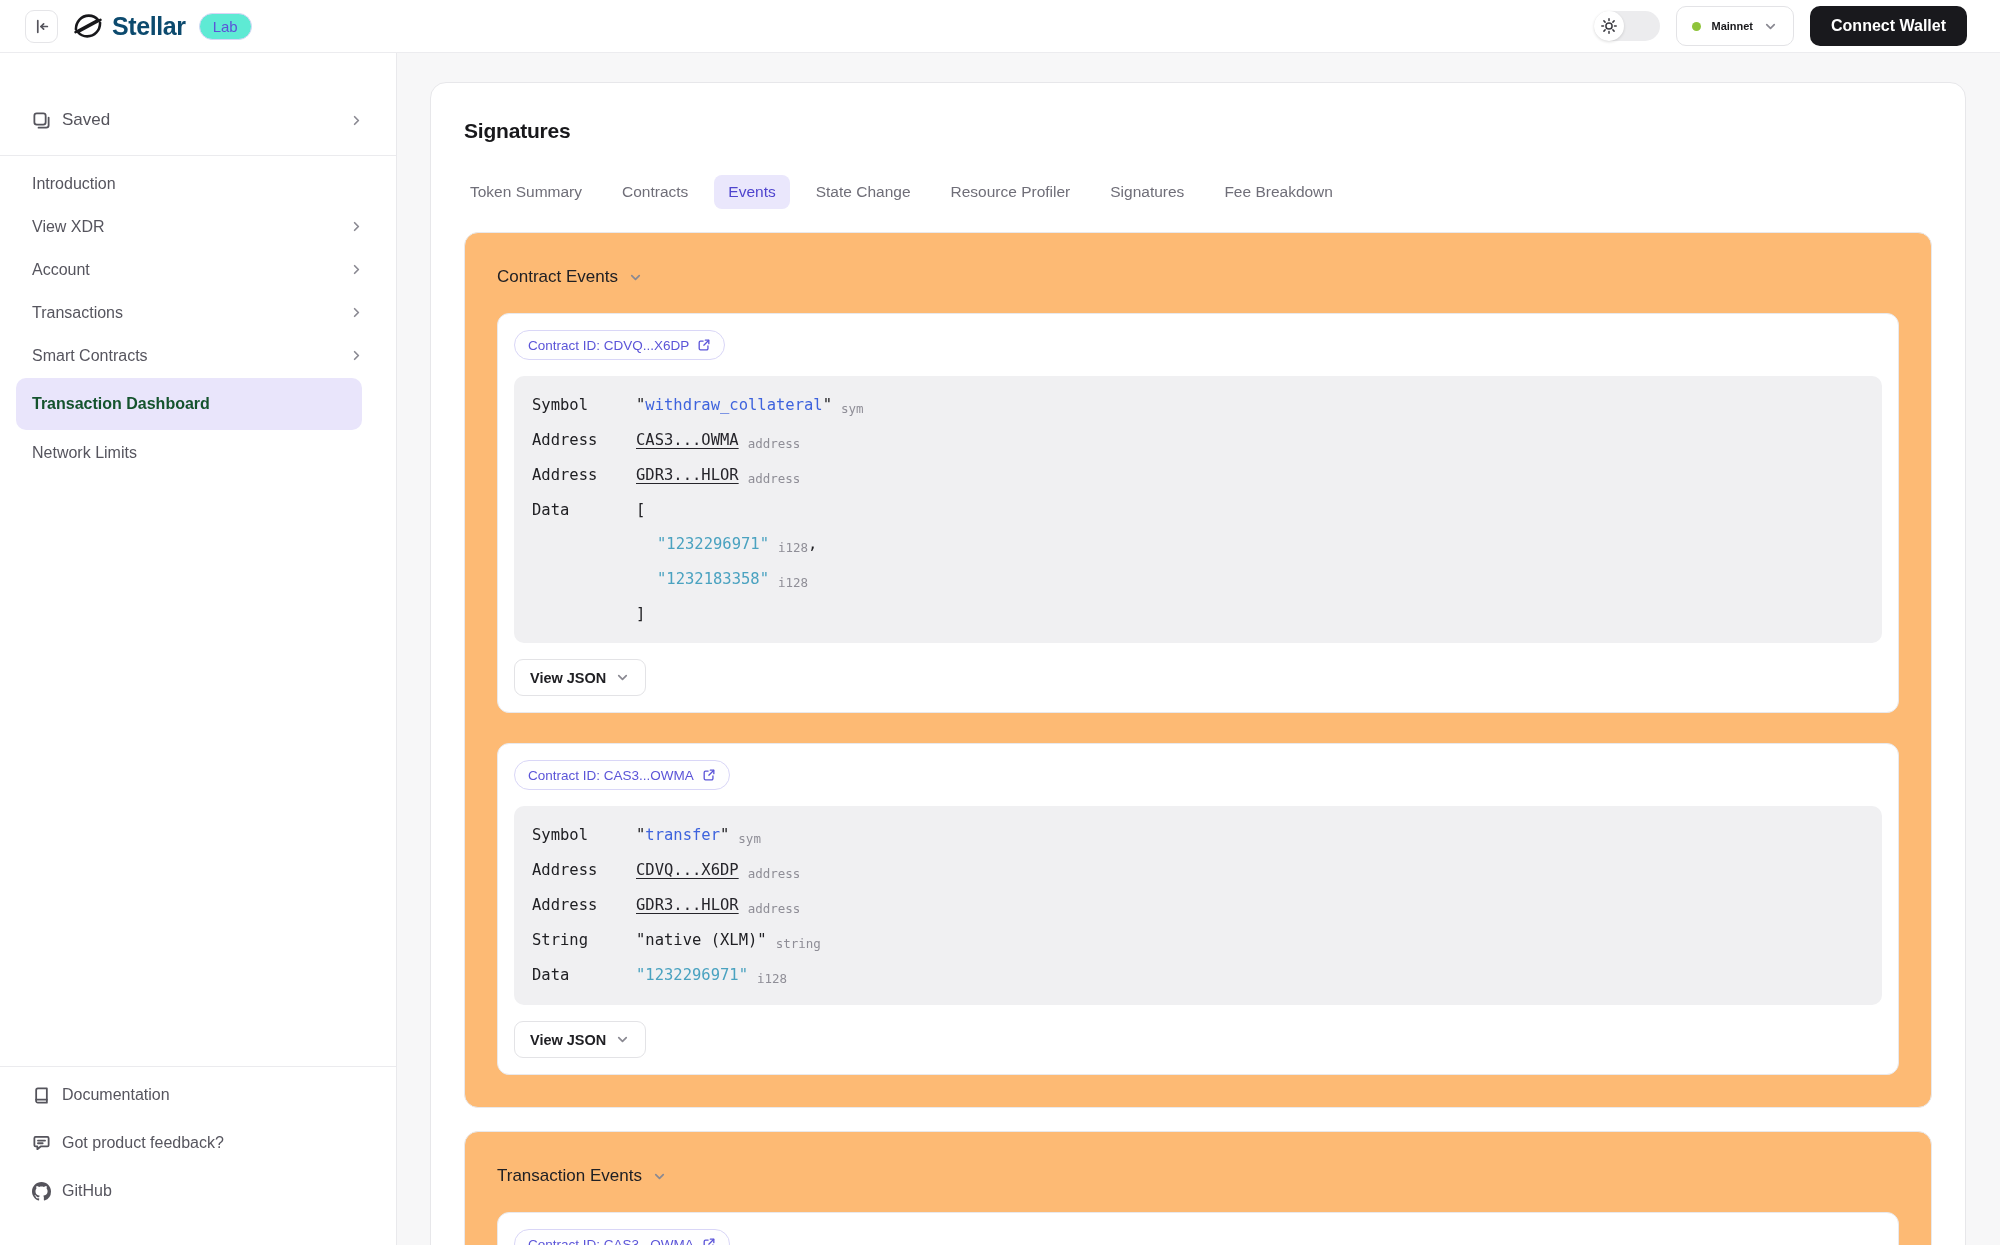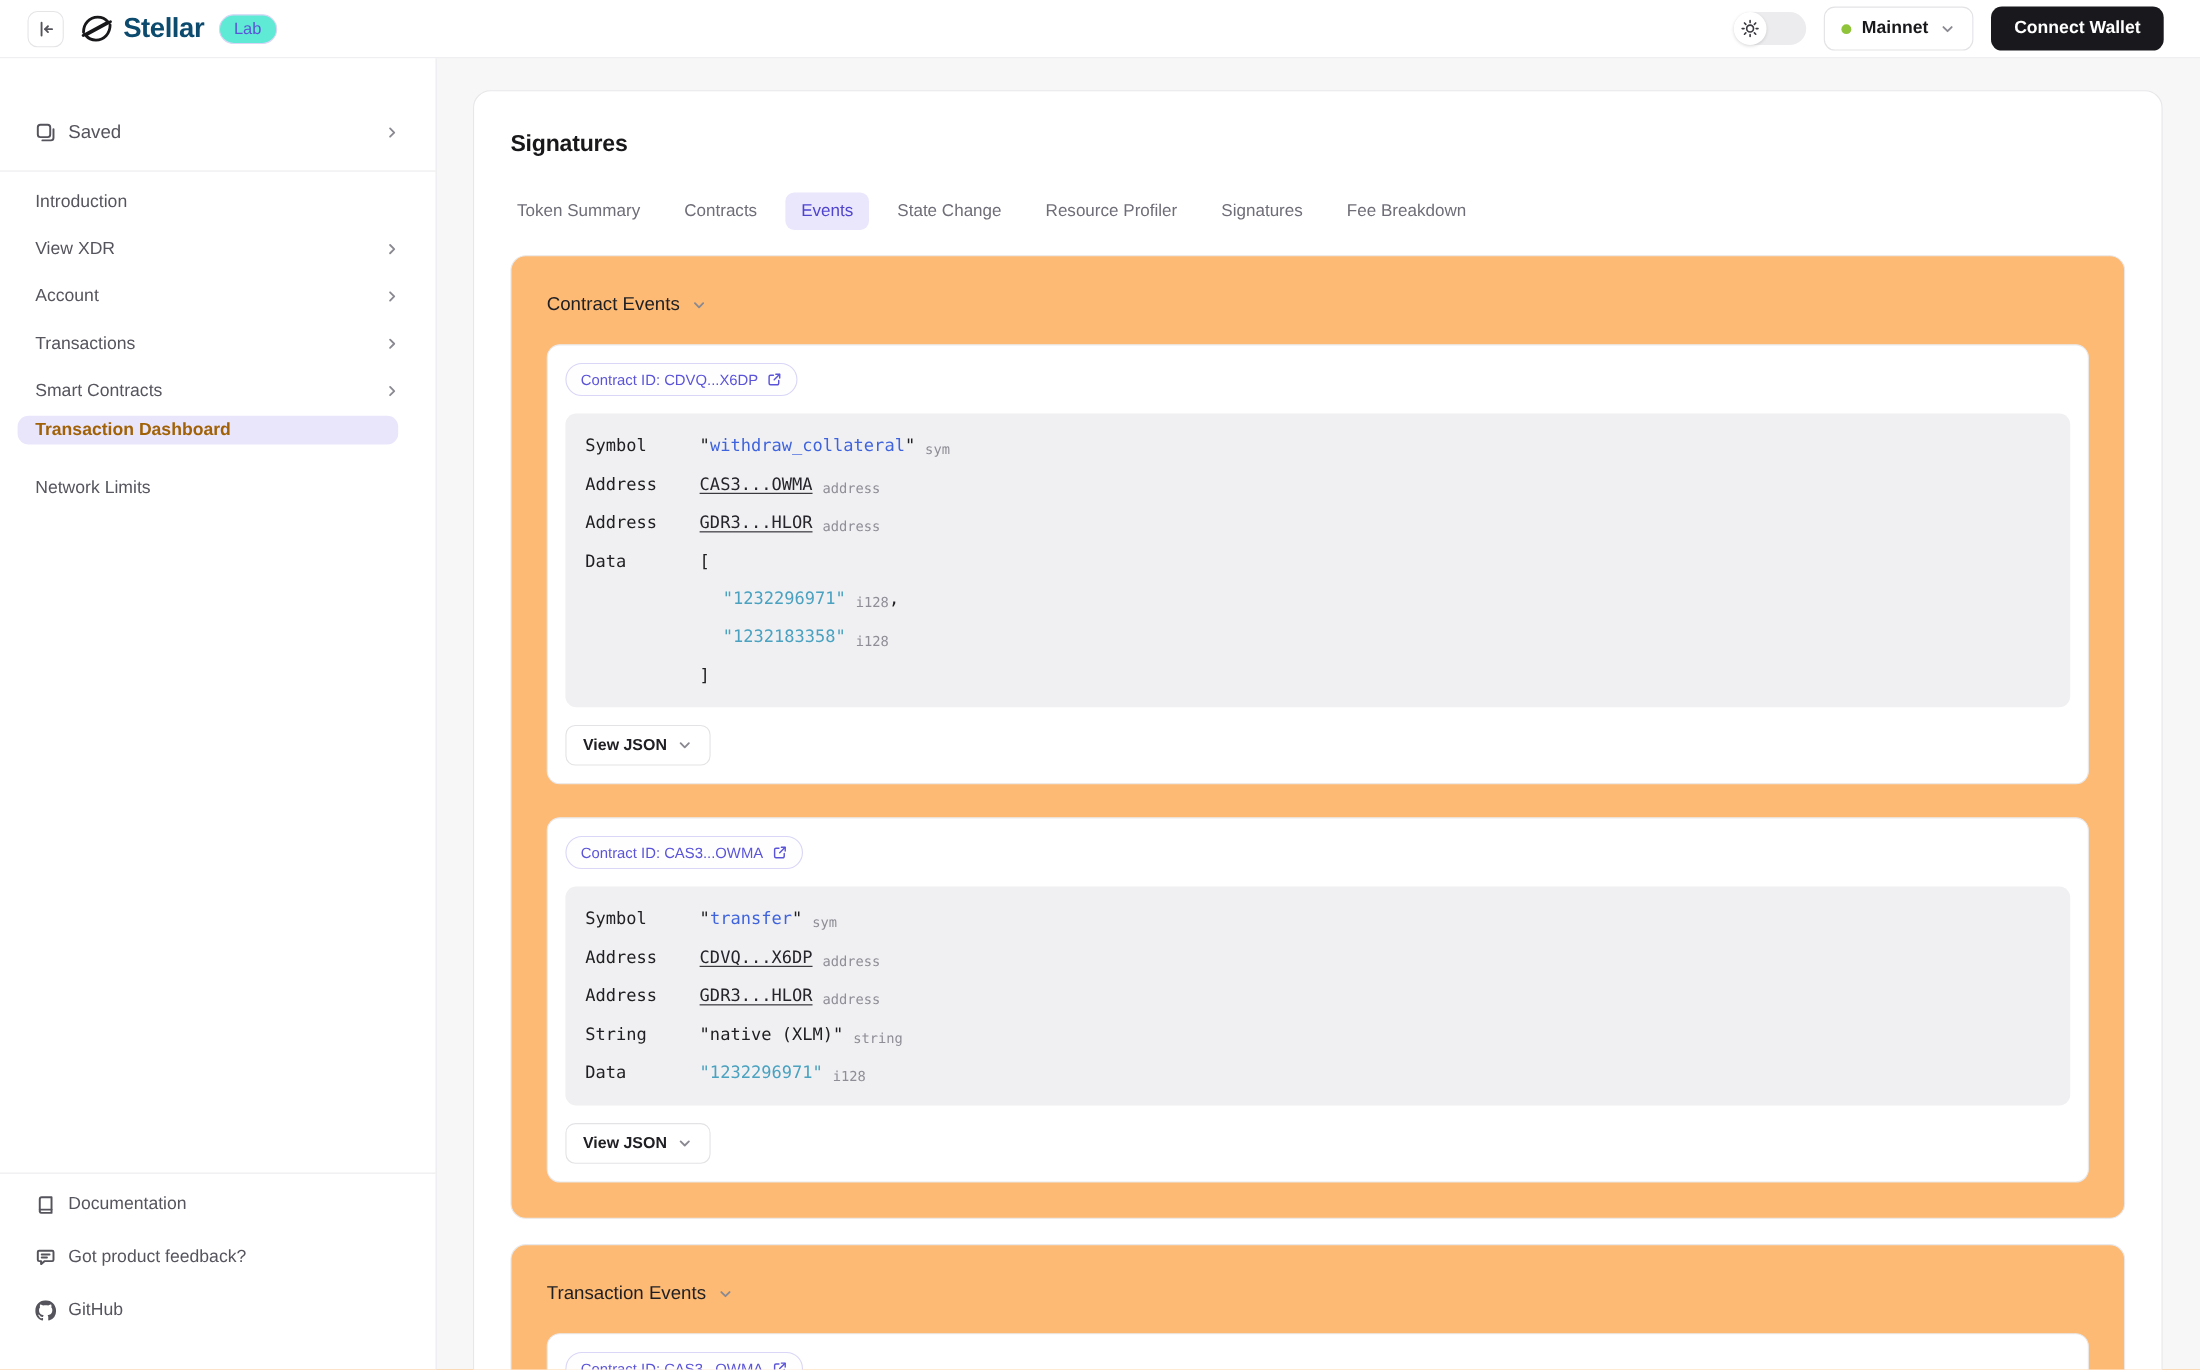--- a/index.html
+++ b/index.html
@@ -35,21 +35,21 @@
   }
   .theme-knob {
     position:absolute; left:0; top:0; width:30px; height:30px; border-radius:50%;
     background:#fff; box-shadow:0 1px 3px rgba(0,0,0,.14); display:flex; align-items:center; justify-content:center;
   }
   .network-select {
     height:40px; padding:0 15px; border:1px solid #e3e3e6; border-radius:10px; background:#fff;
     display:flex; align-items:center; gap:10px; cursor:pointer;
   }
   .network-dot { width:9px; height:9px; border-radius:50%; }
-  .network-label { font-size:16px; font-weight:700; color:#18181b; }
+  .network-label { font-size:11px; font-weight:700; color:#18181b; }
   .connect-wallet-btn {
     height:40px; padding:0 21px; border:none; border-radius:10px;
     color:#fff; font-size:16px; font-weight:700; font-family:inherit; cursor:pointer;
   }
 
   
   .sidebar {
     position:absolute; top:53px; left:0; bottom:0; width:397px;
     background:#ffffff; border-right:1px solid #e9e9ec;
   }
@@ -59,22 +59,22 @@
     color:#55545c; font-size:17px;
   }
   .saved-row .chev { margin-left:auto; }
   .side-divider { border:none; border-top:1px solid #ebebee; margin:10px 0 6px 0; }
   .nav-item {
     height:43px; padding:0 32px; display:flex; align-items:center;
     font-size:16px; color:#56555e; cursor:pointer;
   }
   .nav-item .chev { margin-left:auto; }
   .nav-item.active {
-    margin:1px 34px 18px 16px; padding:0 16px; height:26px;
-    background:#e9e5fb; border-radius:10px; color:#a16207; font-weight:700;
+    margin:1px 34px 1px 16px; padding:0 16px; height:52px;
+    background:#e9e5fb; border-radius:10px; color:#14532d; font-weight:700;
   }
   .sidebar-footer {
     position:absolute; left:0; right:0; bottom:30px;
     border-top:1px solid #ebebee; padding-top:4px;
   }
   .footer-item {
     height:48px; padding:0 32px; display:flex; align-items:center; gap:11px;
     font-size:16px; color:#56555e; cursor:pointer;
   }
 

